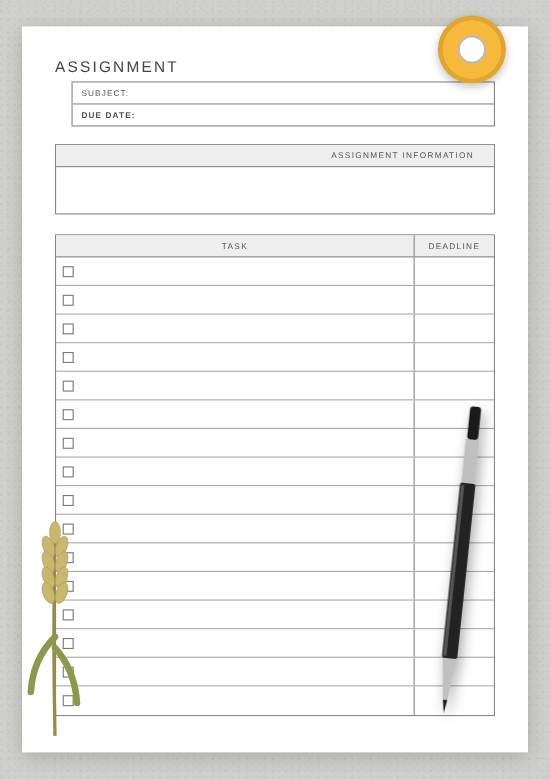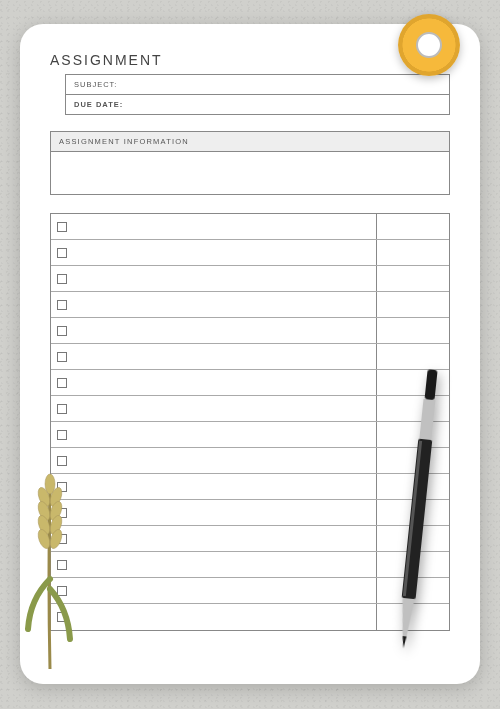--- a/index.html
+++ b/index.html
@@ -18,21 +18,20 @@
       radial-gradient(circle at 30% 90%, rgba(0,0,0,0.03) 1px, transparent 1px);
     background-size: 8px 8px, 11px 11px, 6px 6px;
   }
   .paper {
     position: absolute;
     left: 20px; top: 24px;
     width: 460px; height: 660px;
     background: #ffffff;
     box-shadow: 0 4px 18px rgba(0,0,0,0.18);
     padding: 28px 30px;
-    border-radius: 23px;
   }
   .title {
     font-size: 14px; letter-spacing: 2px;
     color: #444; font-weight: 400;
     margin-bottom: 6px;
   }
   .toprow { display: flex; gap: 10px; margin-left: 15px; }
   .subject-box {
     flex: 1;
     border: 1px solid #888;
@@ -55,23 +54,23 @@
     padding: 4px 0;
   }
   .grade-box .body { flex: 1; min-height: 20px; }
   .info-box {
     margin-top: 16px;
     border: 1px solid #888;
   }
   .info-box .hdr {
     background: #eeeeee;
     border-bottom: 1px solid #888;
-    text-align: left;
+    text-align: right;
     font-size: 7.5px; letter-spacing: 1.2px; color: #555;
-    padding: 5px 8px;
+    padding: 5px 18px;
   }
   .info-box .body { height: 42px; }
   .task-table {
     margin-top: 18px;
     border: 1px solid #888;
   }
   .task-table .thead {
     display: flex;
     background: #eeeeee;
     border-bottom: 1px solid #888;
@@ -147,20 +146,24 @@
       <div class="row">DUE DATE:</div>
     </div>
   </div>
 
   <div class="info-box">
     <div class="hdr">ASSIGNMENT INFORMATION</div>
     <div class="body"></div>
   </div>
 
   <div class="task-table">
+    <div class="thead">
+      <div class="th th1">TASK</div>
+      <div class="th th2">DEADLINE</div>
+    </div>
     <div id="task-rows">
         <div class="trow">
           <div class="tc1">
             <div class="checkbox"></div>
           </div>
           <div class="tc2"></div>
         </div>
         <div class="trow">
           <div class="tc1">
             <div class="checkbox"></div>

